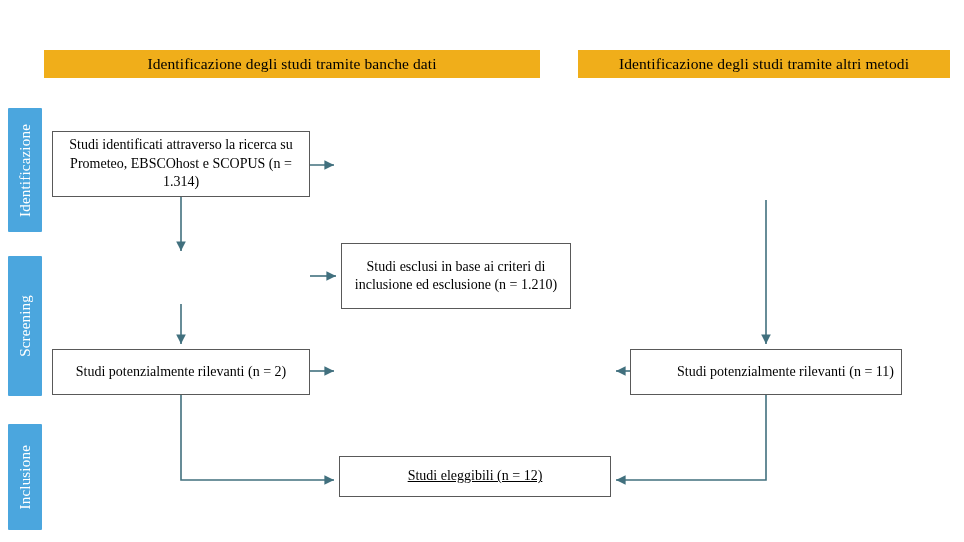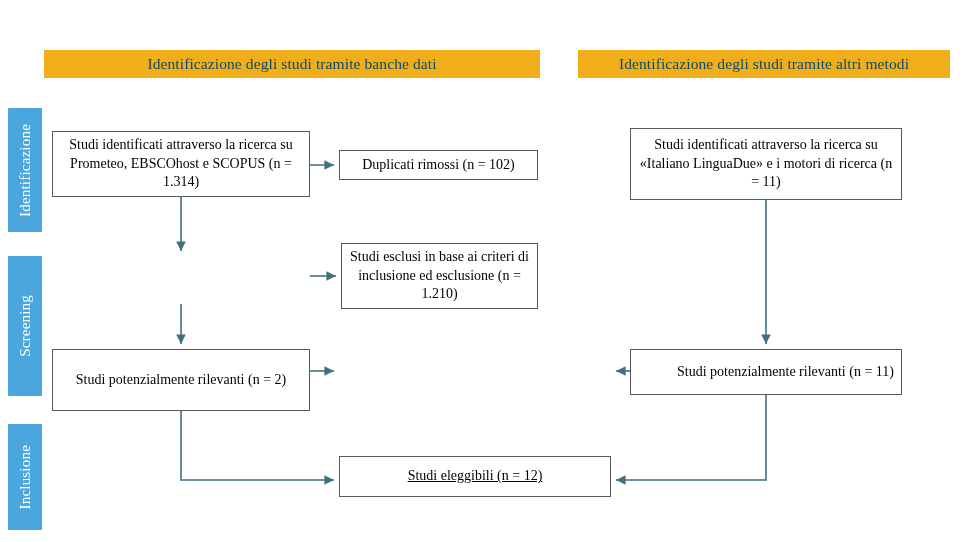--- a/index.html
+++ b/index.html
@@ -13,21 +13,21 @@
     height: 542px;
     background: #ffffff;
     font-family: "Liberation Serif", "DejaVu Serif", serif;
     overflow: hidden;
   }
 
   
   .banner {
     position: absolute;
     background: #F0AE1A;
-    color: #0c4a6e;
+    color: #000000;
     font-size: 15.5px;
     line-height: 1.2;
     display: flex;
     align-items: center;
     justify-content: center;
     text-align: center;
     letter-spacing: 0.1px;
     white-space: nowrap;
   }
   #banner-databases { left: 44px;  top: 50px; width: 496px; height: 28px; }
@@ -70,23 +70,23 @@
     text-align: center;
     padding: 2px 6px;
   }
   .box .box-text { display: block; width: 100%; }
 
   #box-identified-db    { left: 52px;  top: 131px; width: 258px; height: 66px; }
   #box-duplicates       { left: 339px; top: 150px; width: 199px; height: 30px; }
   #box-identified-other { left: 630px; top: 128px; width: 272px; height: 72px; }
 
   #box-screened         { left: 52px;  top: 256px; width: 258px; height: 48px; }
-  #box-excluded         { left: 341px; top: 243px; width: 197px; height: 66px; font-family: Liberation Serif, serif; }
+  #box-excluded         { left: 341px; top: 243px; width: 230px; height: 66px; font-family: Liberation Serif, serif; }
 
-  #box-relevant-left    { left: 52px;  top: 349px; width: 258px; height: 62px; padding-left: 6px; }
+  #box-relevant-left    { left: 52px;  top: 349px; width: 258px; height: 46px; padding-left: 6px; }
   #box-irrelevant       { left: 339px; top: 347px; width: 272px; height: 48px; }
   #box-relevant-right   { left: 630px; top: 349px; width: 272px; height: 46px; padding-left: 45px; }
 
   #box-eligible         { left: 339px; top: 456px; width: 272px; height: 41px; text-decoration: underline; }
 
   
   #connectors {
     position: absolute;
     left: 0;
     top: 0;
@@ -145,27 +145,21 @@
       <path d="M181,395 L181,480 L334,480"></path>
 
       <path d="M766,395 L766,480 L616,480"></path>
     </g>
   </svg>
 
   <div id="box-identified-db" class="box">
     <span class="box-text">Studi identificati attraverso la ricerca su Prometeo, EBSCOhost e SCOPUS (n = 1.314)</span>
   </div>
 
-  <div id="box-duplicates" class="box">
-    <span class="box-text">Duplicati rimossi (n = 102)</span>
-  </div>
 
-  <div id="box-identified-other" class="box">
-    <span class="box-text">Studi identificati attraverso la ricerca su «Italiano LinguaDue» e i motori di ricerca (n = 11)</span>
-  </div>
 
 
   <div id="box-excluded" class="box">
     <span class="box-text">Studi esclusi in base ai criteri di inclusione ed esclusione (n = 1.210)</span>
   </div>
 
   <div id="box-relevant-left" class="box">
     <span class="box-text">Studi potenzialmente rilevanti (n = 2)</span>
   </div>
 

